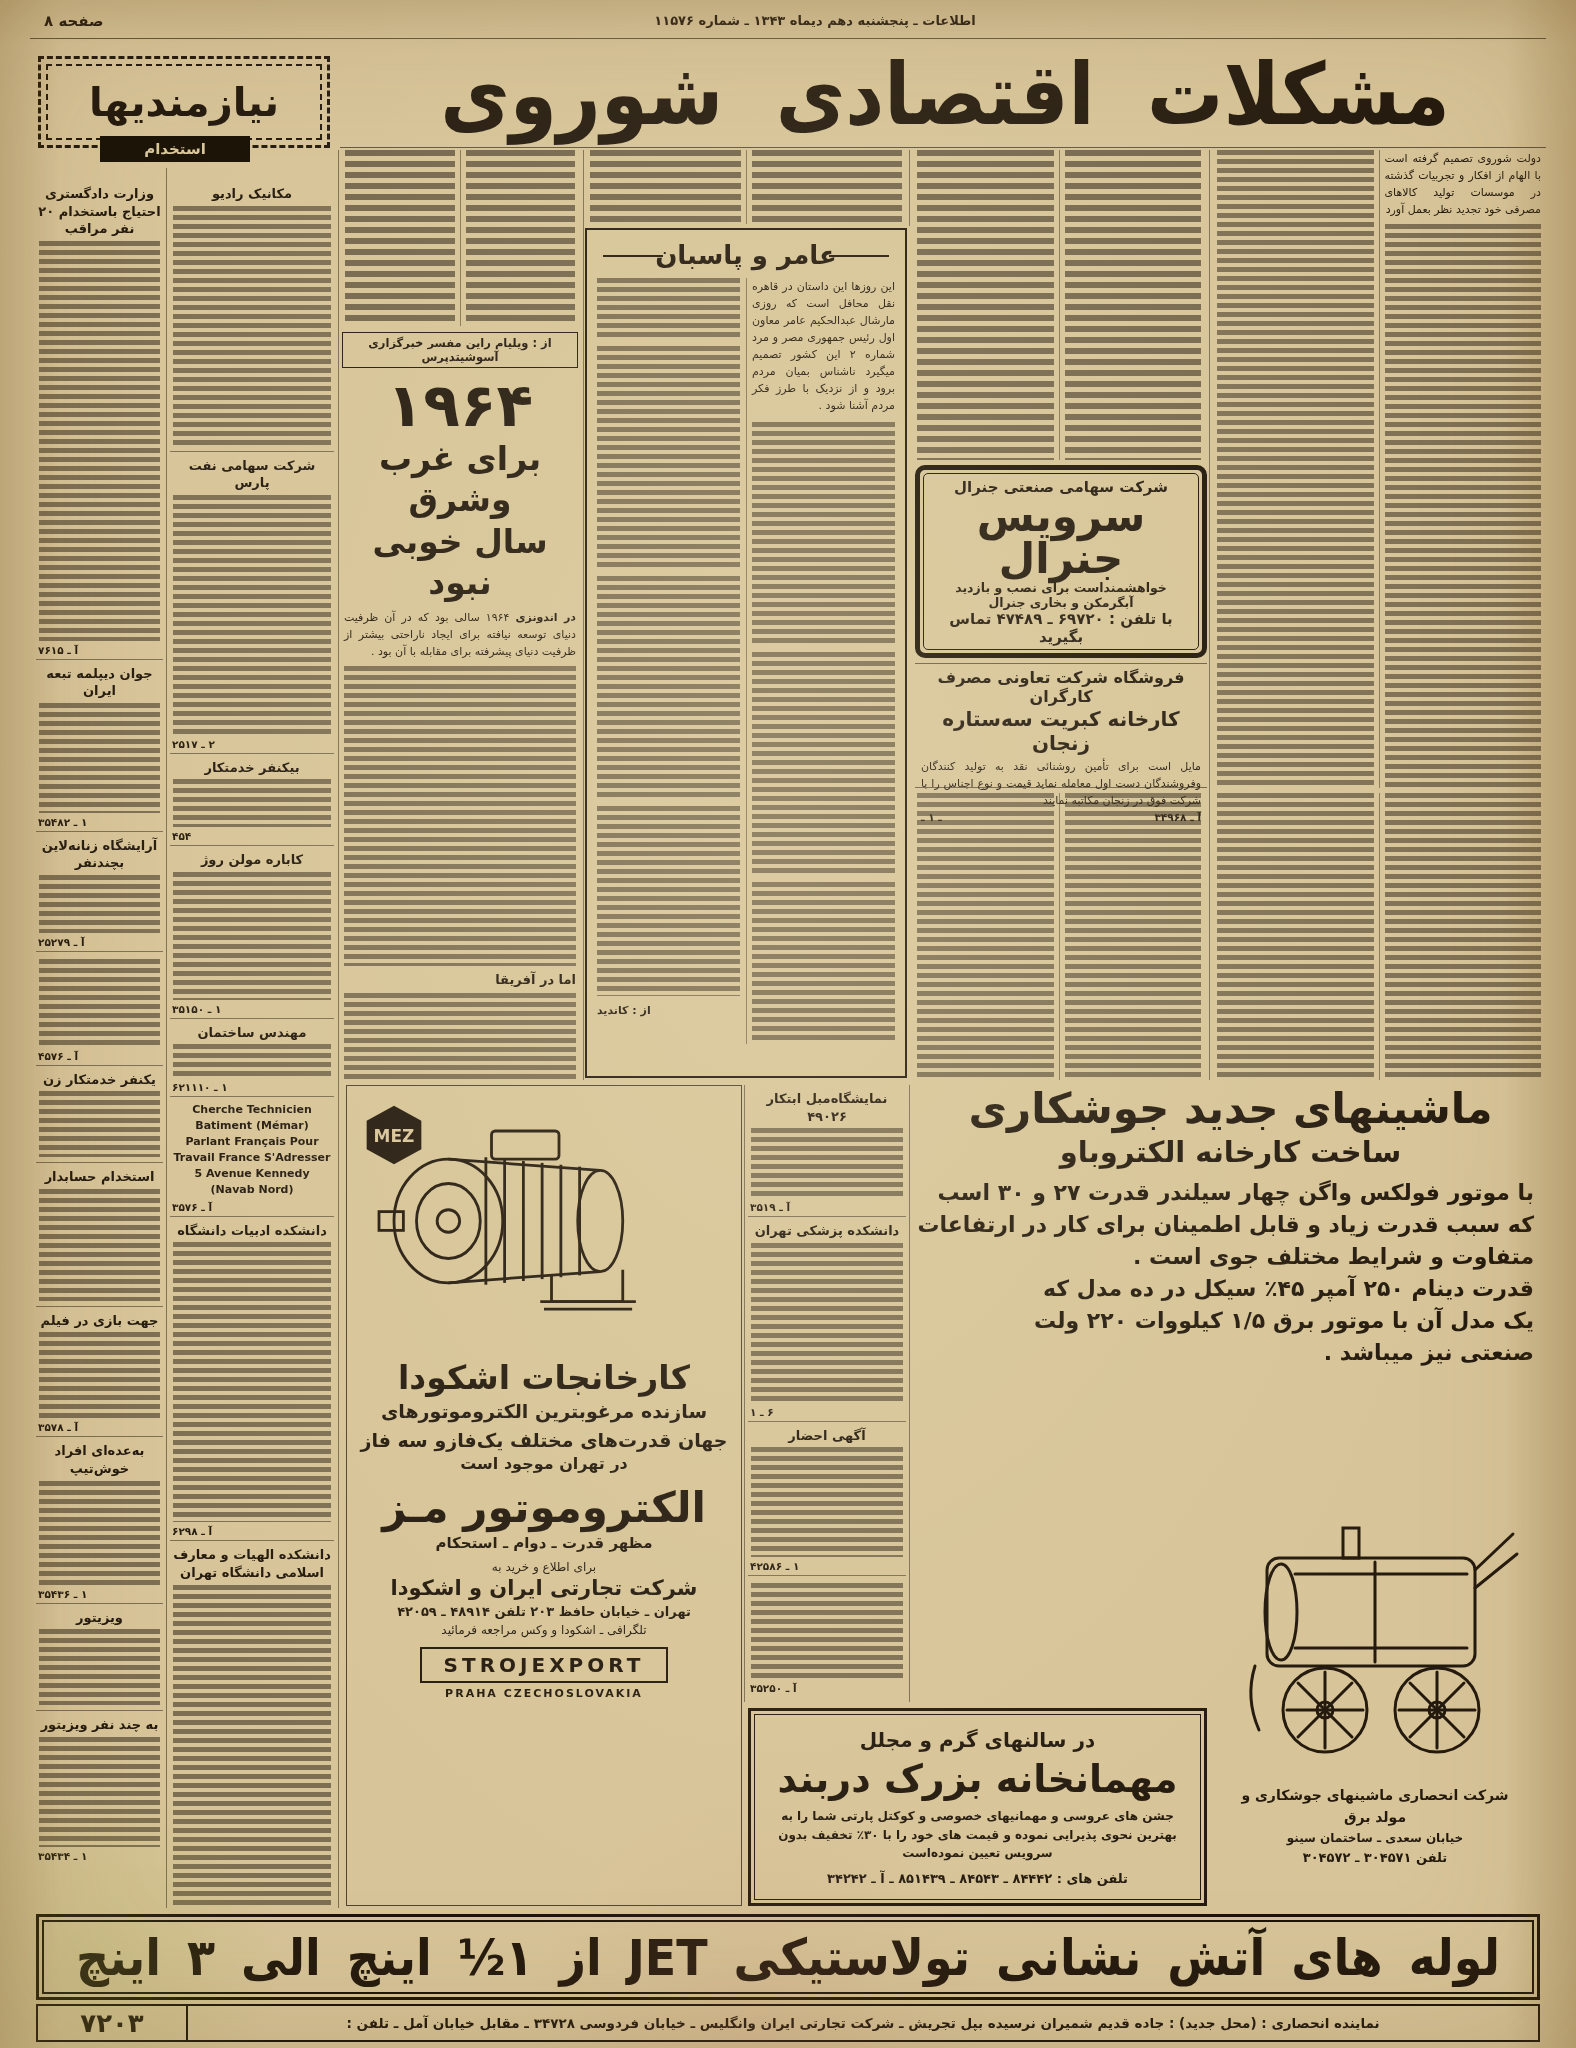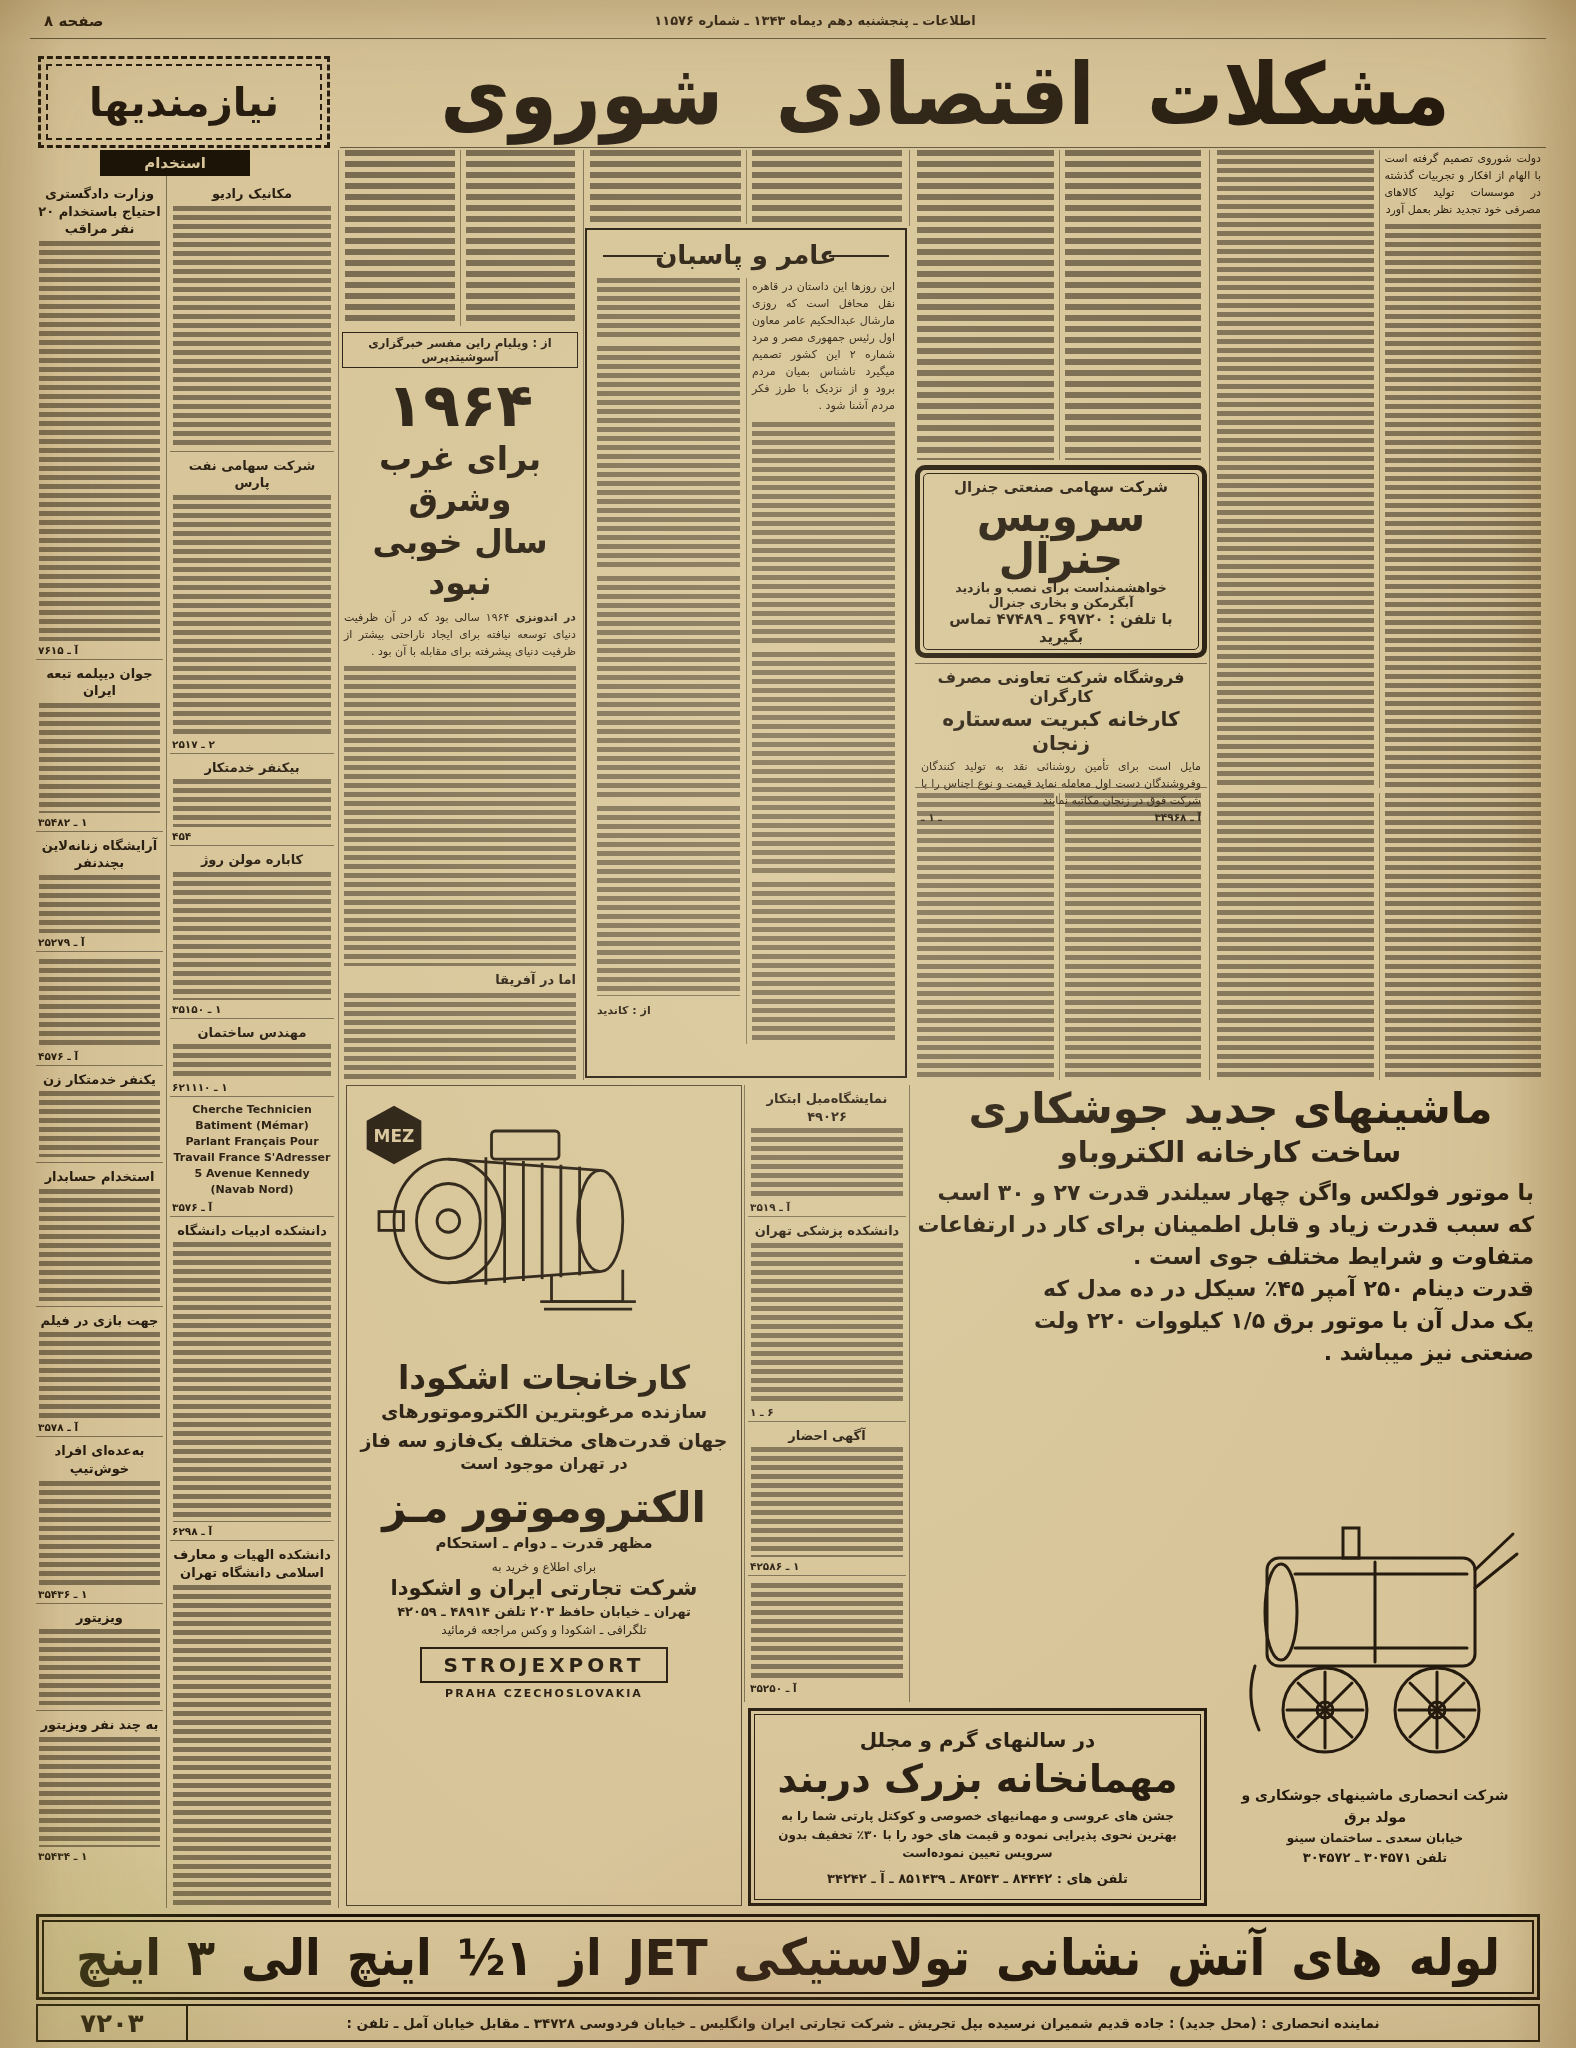--- a/index.html
+++ b/index.html
@@ -76,21 +76,21 @@
 <div class="abs b" style="left:44px;top:12px;font-size:15px">صفحه ۸</div>
 <div class="abs b" style="left:600px;top:13px;width:430px;text-align:center;font-size:13px">اطلاعات ـ پنجشنبه دهم دیماه ۱۳۴۳ ـ شماره ۱۱۵۷۶</div>
 <div class="hline" style="left:30px;top:38px;width:1516px"></div>
 
 <div class="abs b" style="left:345px;top:44px;width:1200px;text-align:center;font-size:76px;word-spacing:26px;transform:scaleY(1.12);transform-origin:top">مشکلات اقتصادی شوروی</div>
 
 <div class="abs" style="left:38px;top:56px;width:292px;height:92px;border:3px dashed #241a0e;padding:5px">
   <div style="border:2px dashed #241a0e;height:100%;display:flex;align-items:center;justify-content:center;font-size:40px;font-weight:bold">نیازمندیها</div>
 </div>
 
-<div class="abs" style="left:100px;top:150px;width:150px;height:26px;background:#1d1408;color:#d8c59a;font-size:15px;font-weight:bold;display:flex;align-items:center;justify-content:center;z-index:3">استخدام</div>
+<div class="abs" style="left:100px;top:136px;width:150px;height:26px;background:#1d1408;color:#d8c59a;font-size:15px;font-weight:bold;display:flex;align-items:center;justify-content:center;z-index:3">استخدام</div>
 
 <div class="hline" style="left:340px;top:147px;width:1206px"></div>
 
 <div class="abs adcol" id="colA" style="left:36px;top:180px;width:127px;height:1728px">
 
     <div class="ad">
       <div class="ad-t">وزارت دادگستری احتیاج باستخدام ۲۰ نفر مراقب</div>
 
       <div class="ft fine ad-b" style="height: 400px;"></div>
       <div class="ad-c">آ ـ ۷۶۱۵</div>

